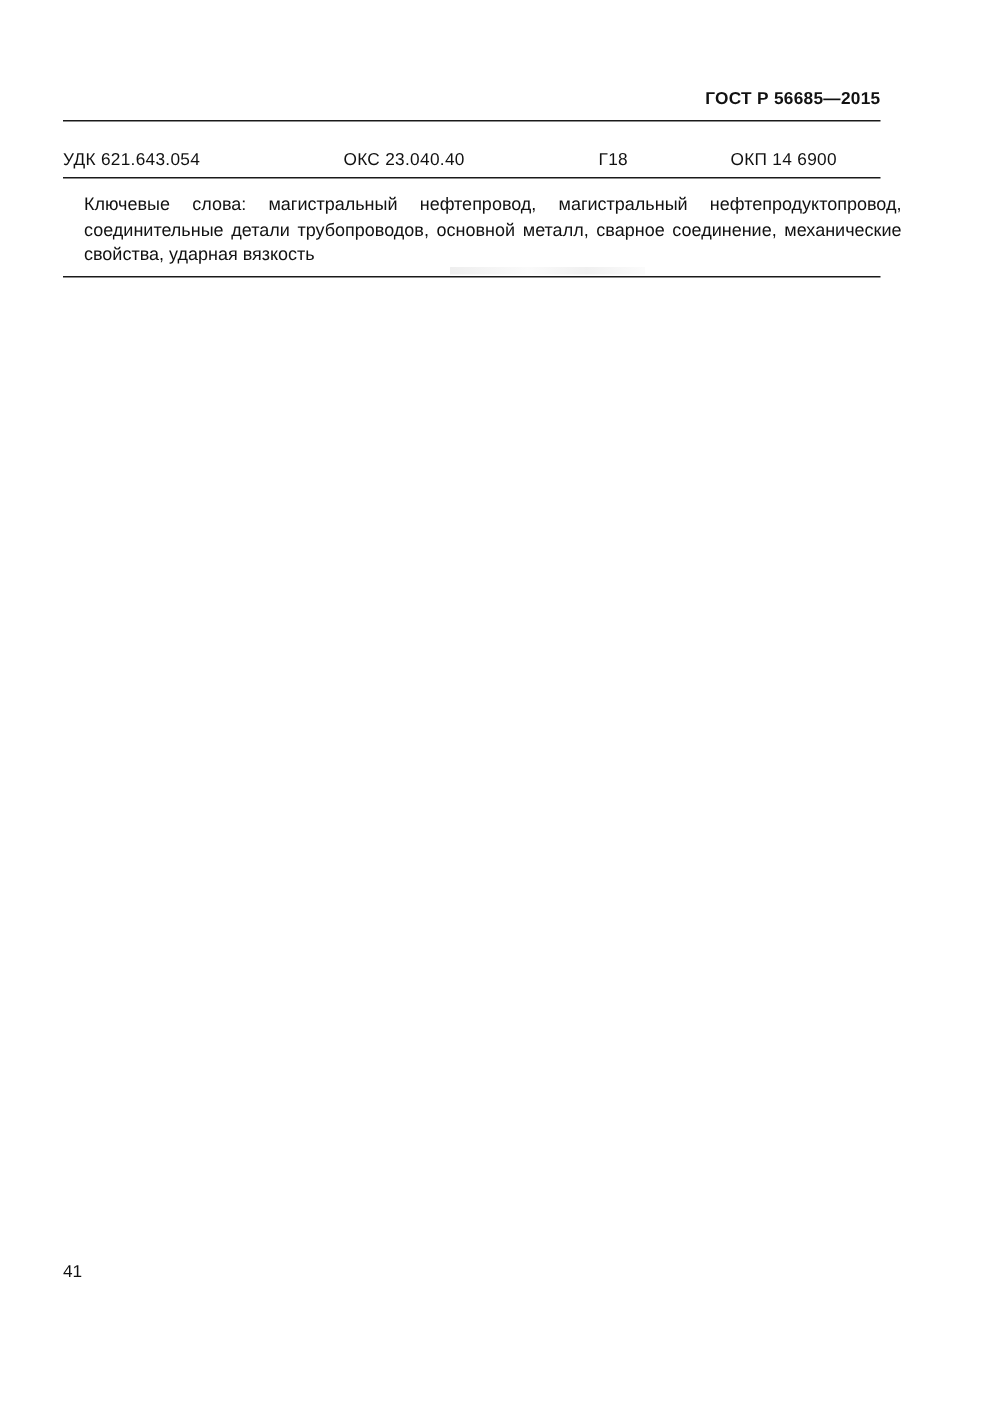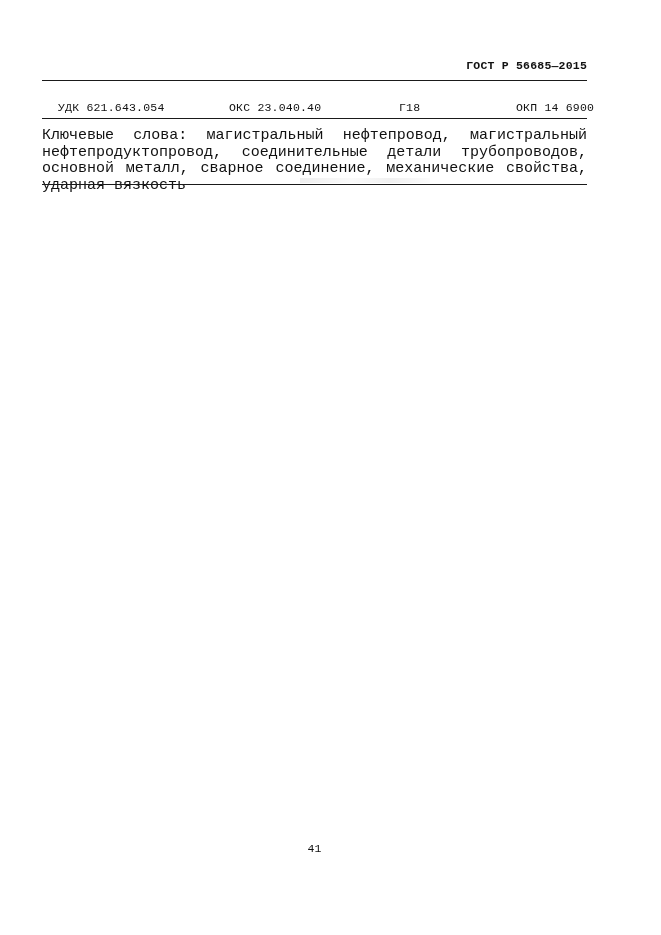--- a/index.html
+++ b/index.html
@@ -14,21 +14,20 @@
     color: #1a1a1a;
     position: relative;
     overflow: hidden;
   }
   .page {
     position: absolute;
     top: 0;
     left: 0;
     width: 661px;
     height: 802px;
-    font-family: Liberation Mono, monospace;
   }
 
   
   .doc-header {
     position: absolute;
     top: 56px;
     left: 42px;
     width: 545px;
     text-align: right;
   }
@@ -58,32 +57,32 @@
     width: 545px;
     height: 16px;
     font-size: 11.5px;
     color: #111;
   }
   .code {
     position: absolute;
     white-space: nowrap;
     letter-spacing: 0.2px;
   }
-  .code-udk { left: 16px; }
+  .code-udk { left: 0px; }
   .code-oks { left: 187px; }
   .code-group { left: 357px; }
-  .code-okp { left: 474px; }
+  .code-okp { left: 445px; }
 
   
   .keywords {
     position: absolute;
     top: 128px;
-    left: 42px;
+    left: 56px;
     width: 545px;
-    font-size: 15px;
+    font-size: 12px;
     line-height: 16.5px;
     color: #111;
     text-align: justify;
   }
 
   
   .faint-mark {
     position: absolute;
     top: 178px;
     left: 300px;
@@ -92,21 +91,21 @@
     background: linear-gradient(90deg, rgba(140,140,140,0.18), rgba(140,140,140,0.05) 40%, rgba(140,140,140,0.16) 70%, rgba(140,140,140,0.04));
     opacity: 0.8;
   }
 
   
   .page-number {
     position: absolute;
     top: 842px;
     left: 42px;
     width: 545px;
-    text-align: center;
+    text-align: left;
     font-size: 11.5px;
     color: #111;
   }
 </style>
 </head>
 <body>
 
 <div class="page">
 
   <div class="doc-header">

